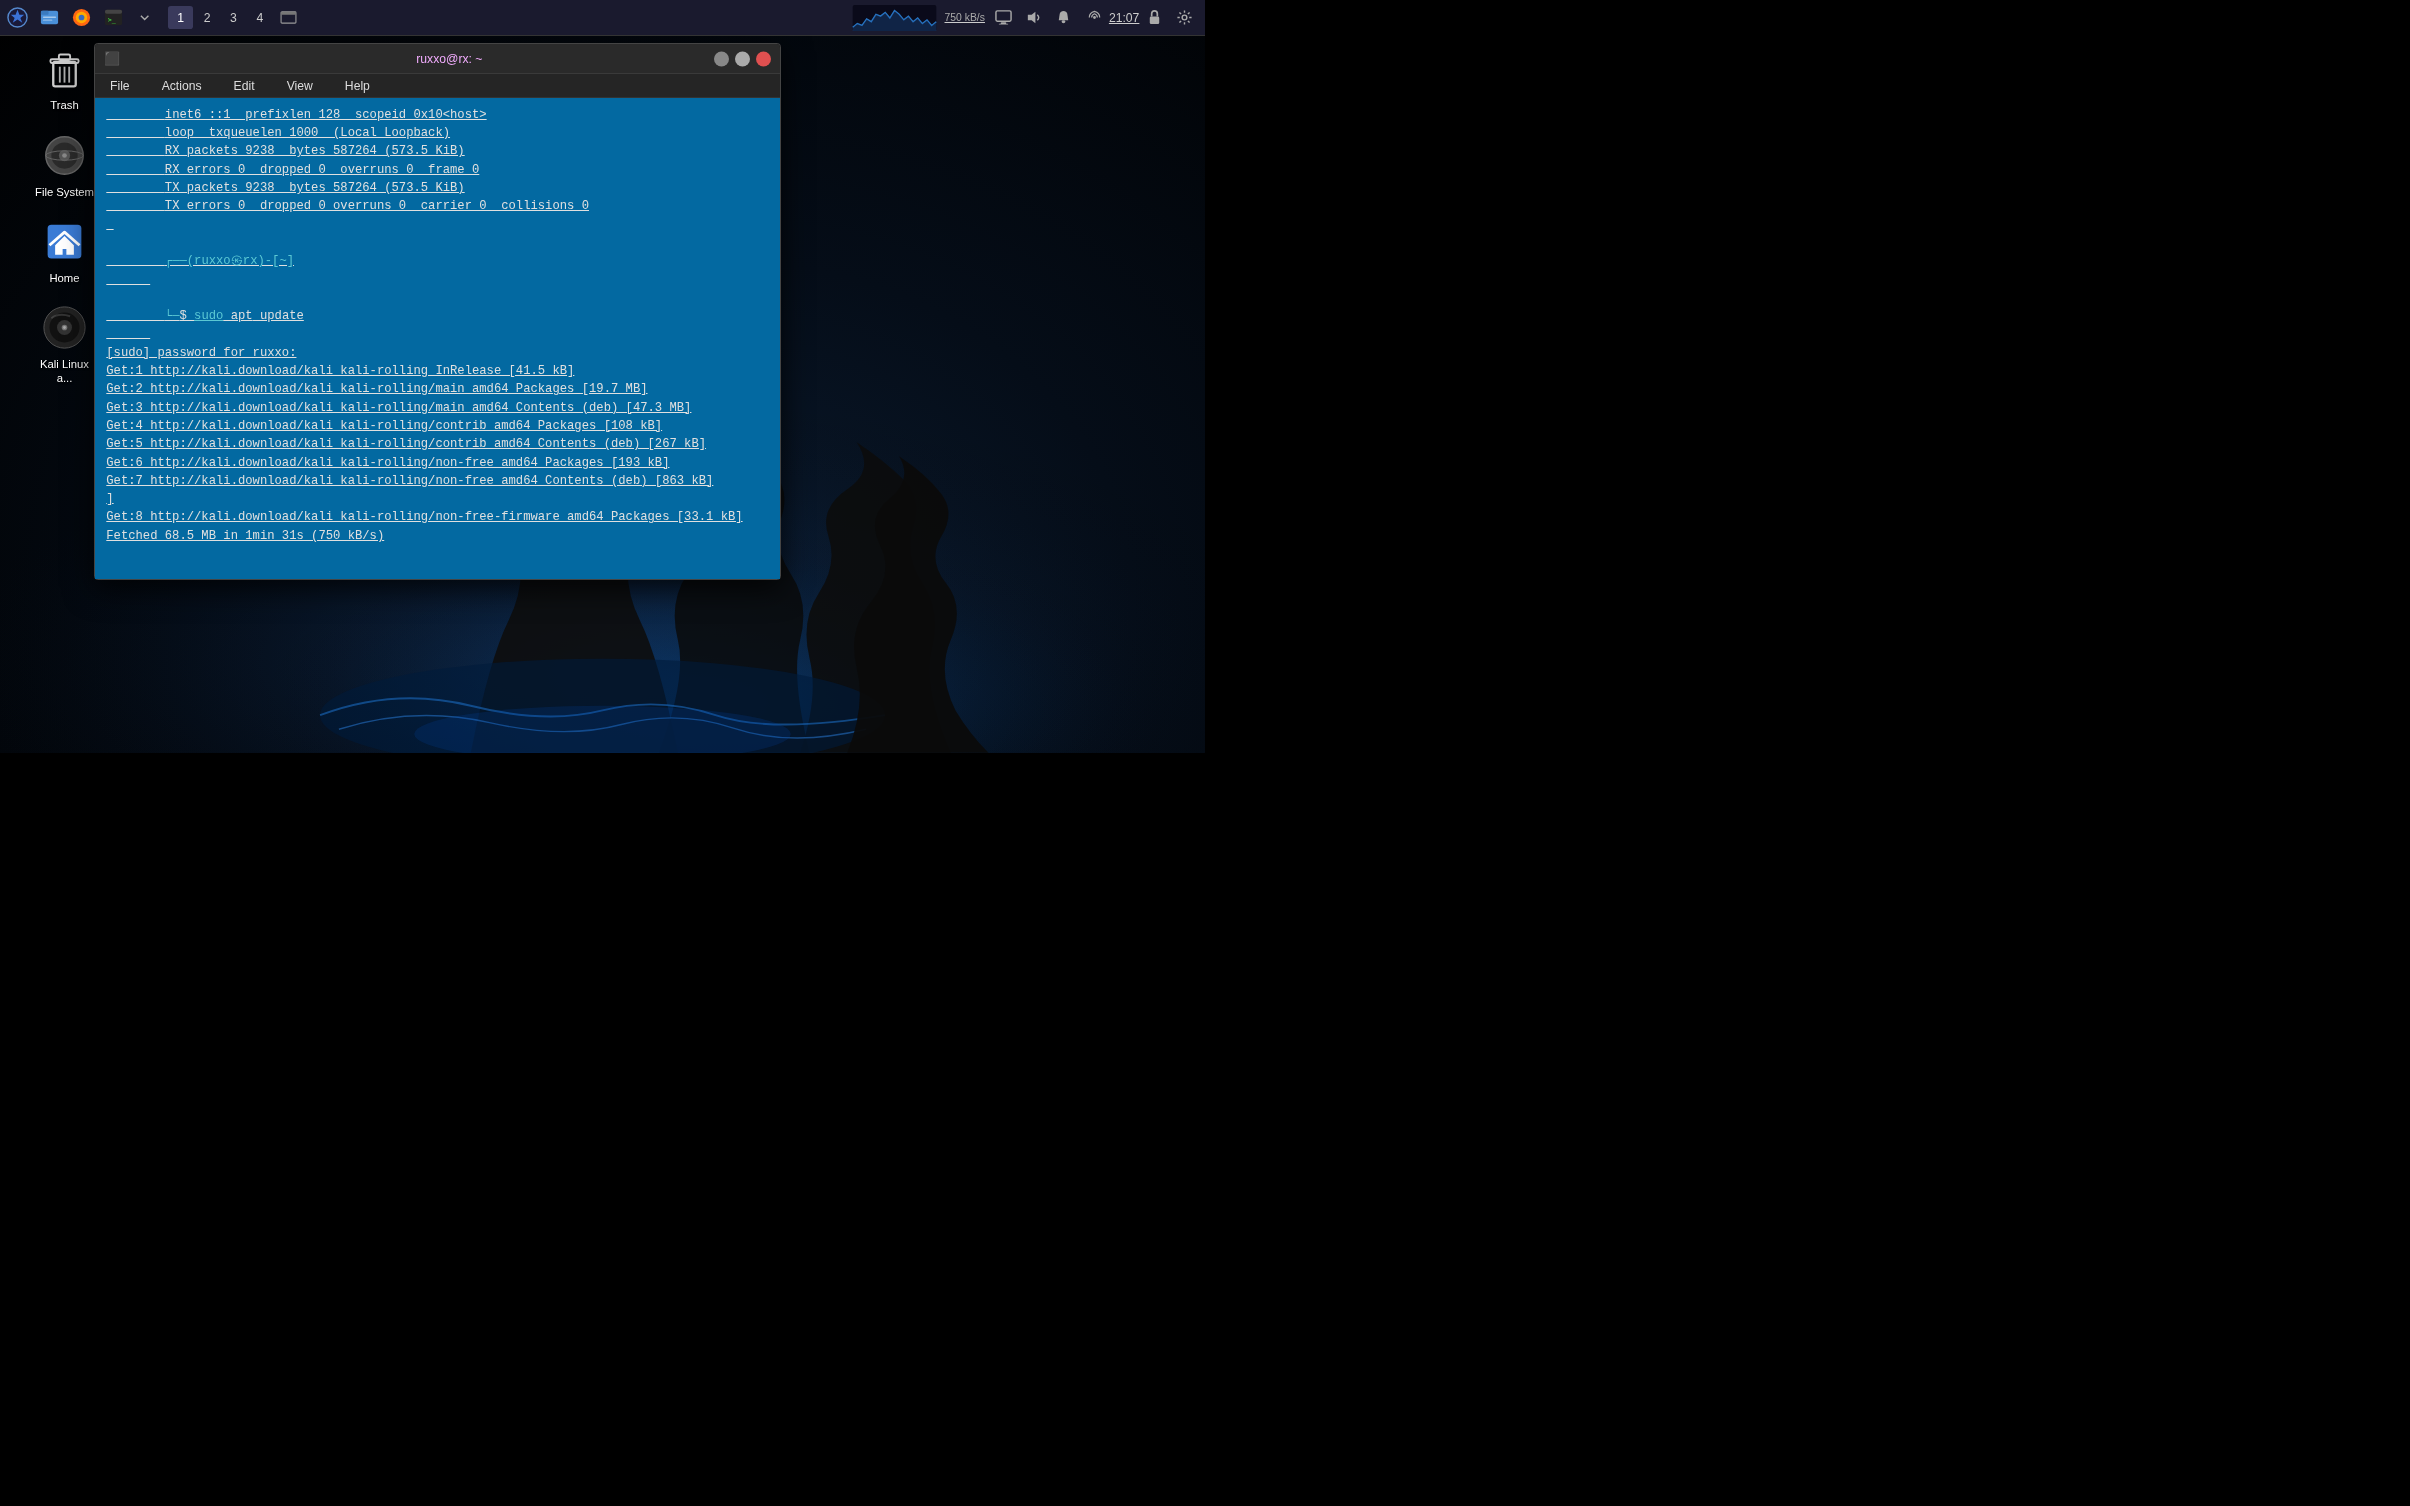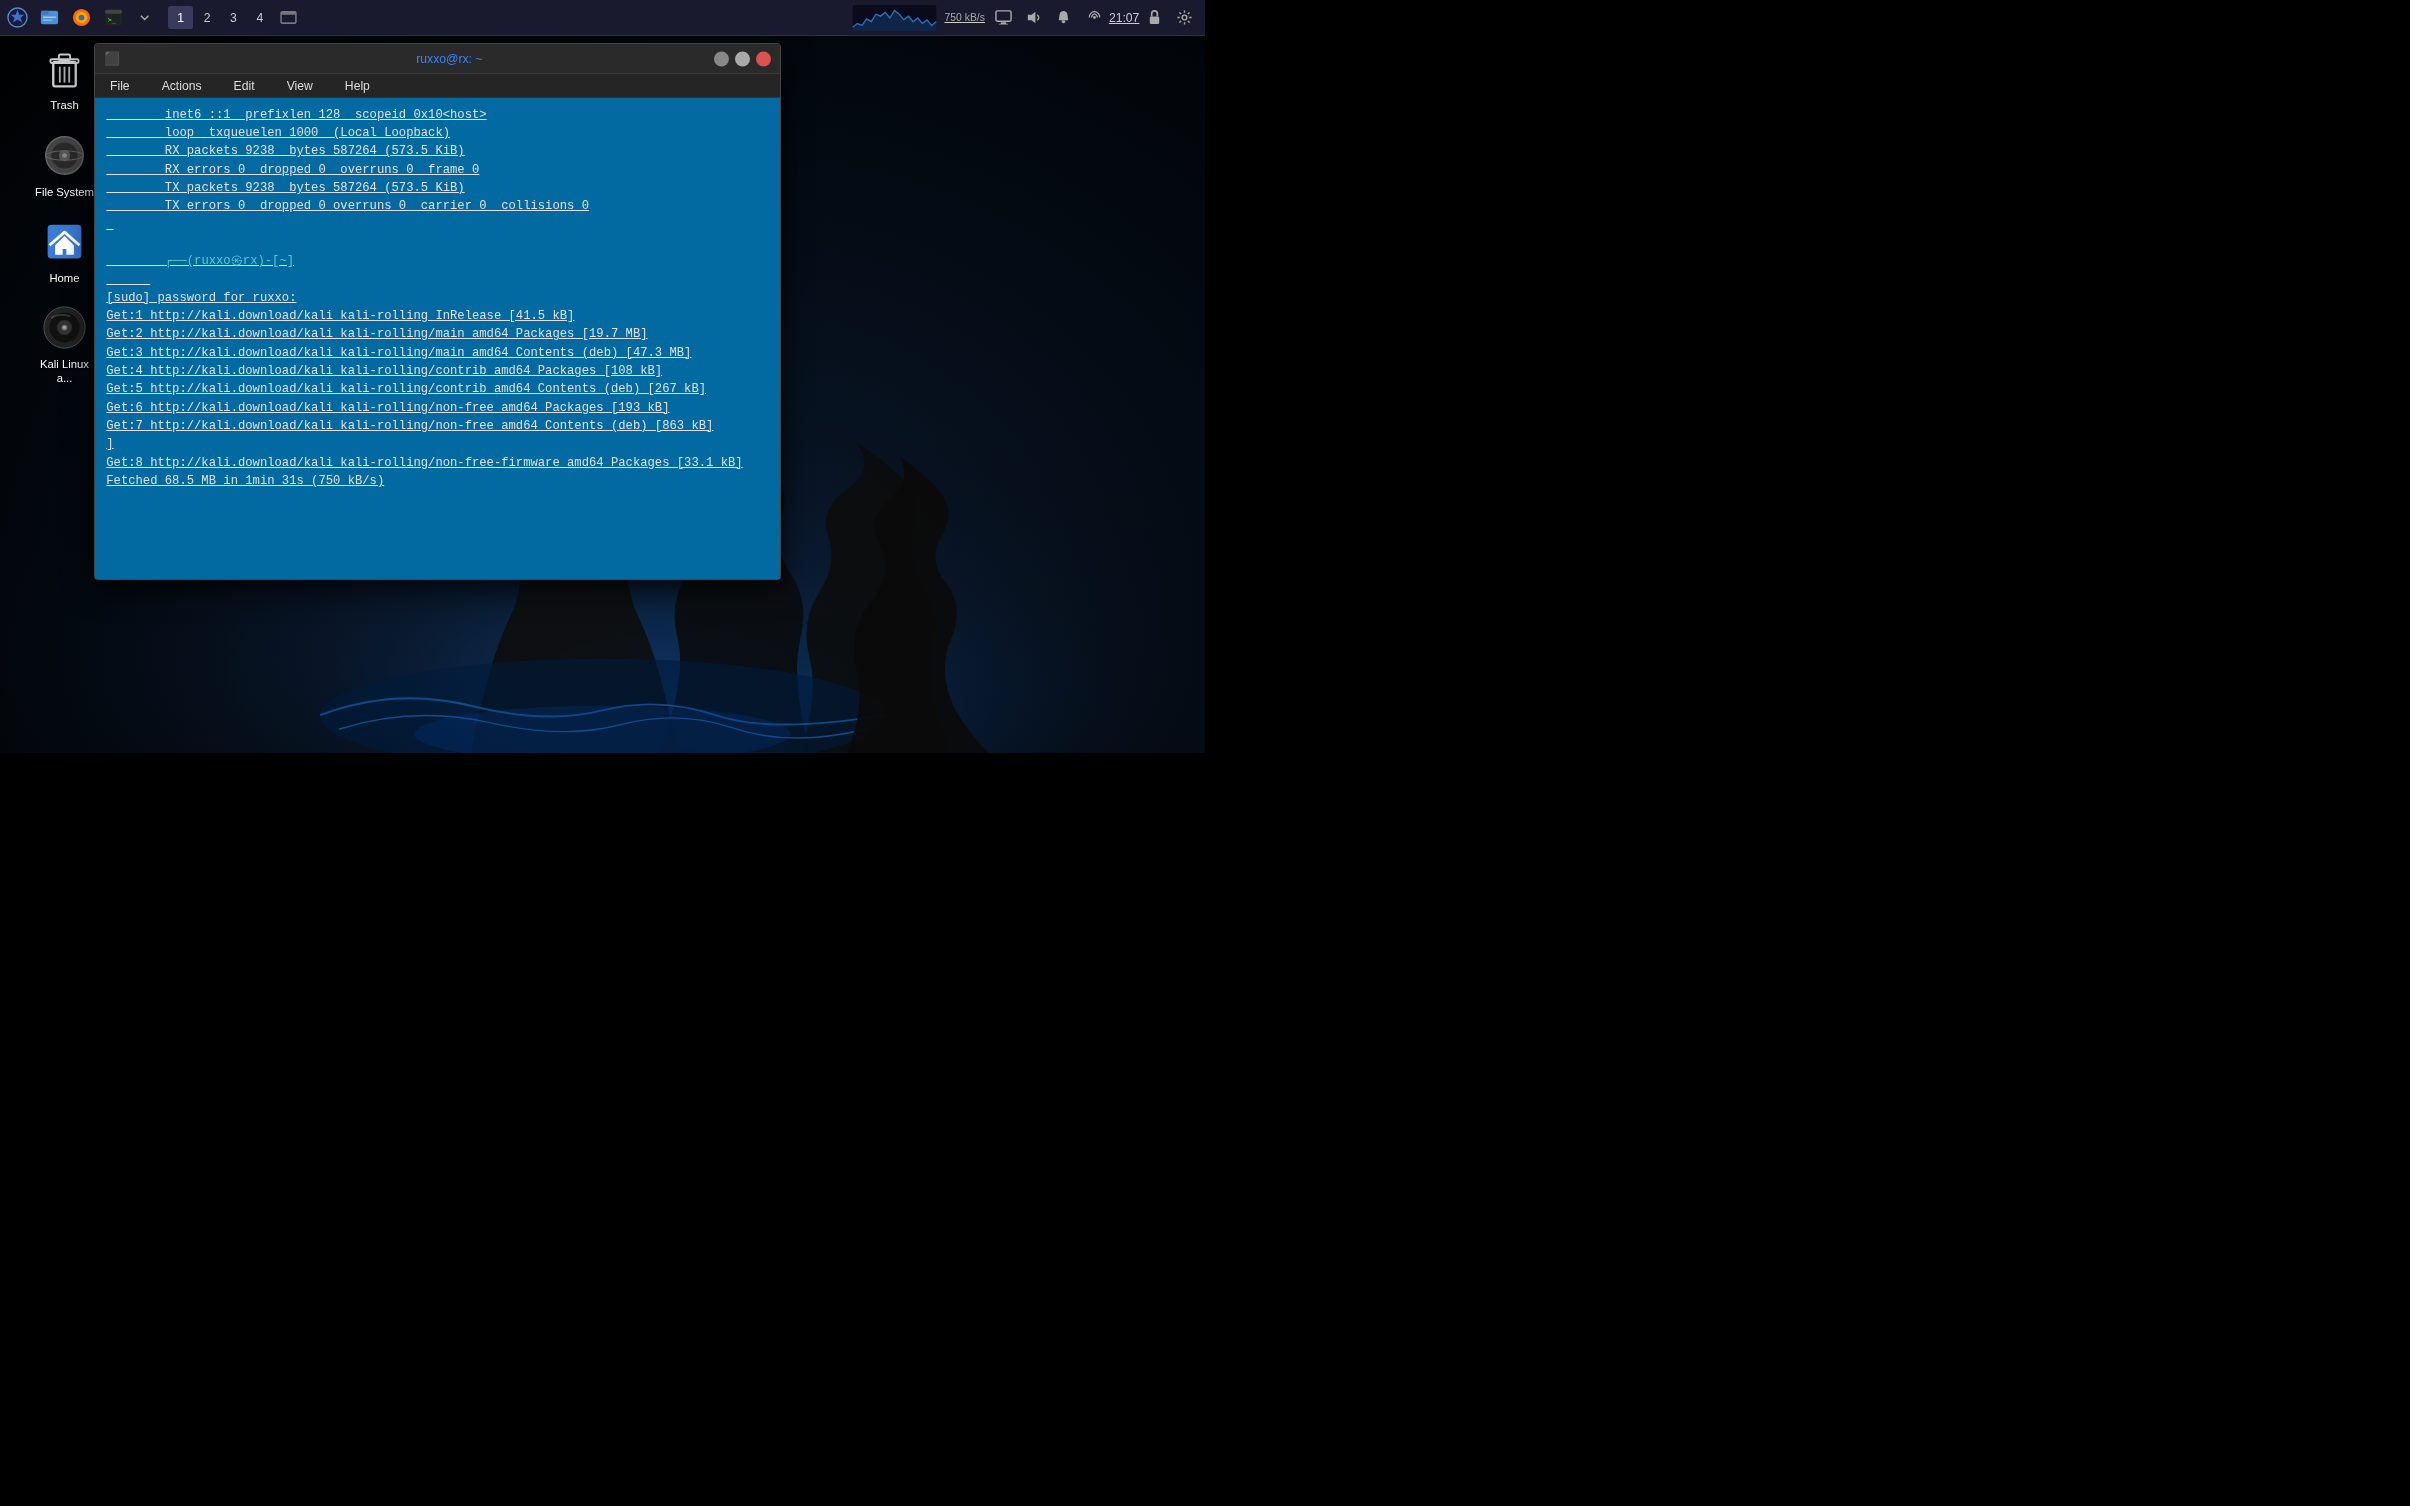--- a/index.html
+++ b/index.html
@@ -182,21 +182,21 @@
 
     .term-title-icon {
       font-size: 13px;
       color: #aaa;
       margin-right: 7.5px;
     }
 
     .term-title-text {
       flex: 1;
       text-align: center;
-      color: #3b82f6;
+      color: #f0abfc;
       font-size: 12.2px;
     }
 
     .window-controls {
       display: flex;
       gap: 5.6px;
       position: absolute;
       right: 9.4px;
       top: 50%;
       transform: translateY(-50%);
@@ -491,20 +491,23 @@
       <div class="term-line">        loop  txqueuelen 1000  (Local Loopback)</div>
       <div class="term-line">        RX packets 9238  bytes 587264 (573.5 KiB)</div>
       <div class="term-line">        RX errors 0  dropped 0  overruns 0  frame 0</div>
       <div class="term-line">        TX packets 9238  bytes 587264 (573.5 KiB)</div>
       <div class="term-line">        TX errors 0  dropped 0 overruns 0  carrier 0  collisions 0</div>
       <div class="term-line">&nbsp;</div>
 
       <div class="term-line">
         <span class="term-cyan">┌──(ruxxo㉿rx)-[~]</span>
       </div>
+      <div class="term-line">
+        <span class="term-cyan">└─</span><span style="color:#e0e0e0;">$ </span><span class="term-cmd-sudo">sudo</span><span style="color:#e0e0e0;"> apt</span><span style="color:#e0e0e0;"> update</span>
+      </div>
       <div class="term-line">[sudo] password for ruxxo:</div>
       <div class="term-line">Get:1 http://kali.download/kali kali-rolling InRelease [41.5 kB]</div>
       <div class="term-line">Get:2 http://kali.download/kali kali-rolling/main amd64 Packages [19.7 MB]</div>
       <div class="term-line">Get:3 http://kali.download/kali kali-rolling/main amd64 Contents (deb) [47.3 MB]</div>
       <div class="term-line">Get:4 http://kali.download/kali kali-rolling/contrib amd64 Packages [108 kB]</div>
       <div class="term-line">Get:5 http://kali.download/kali kali-rolling/contrib amd64 Contents (deb) [267 kB]</div>
       <div class="term-line">Get:6 http://kali.download/kali kali-rolling/non-free amd64 Packages [193 kB]</div>
       <div class="term-line">Get:7 http://kali.download/kali kali-rolling/non-free amd64 Contents (deb) [863 kB]</div>
       <div class="term-line">]</div>
       <div class="term-line">Get:8 http://kali.download/kali kali-rolling/non-free-firmware amd64 Packages [33.1 kB]</div>

